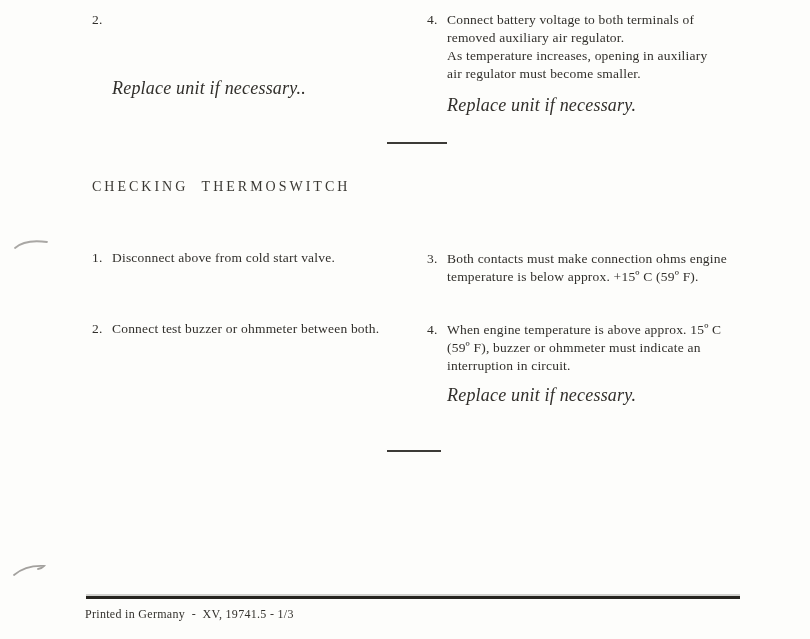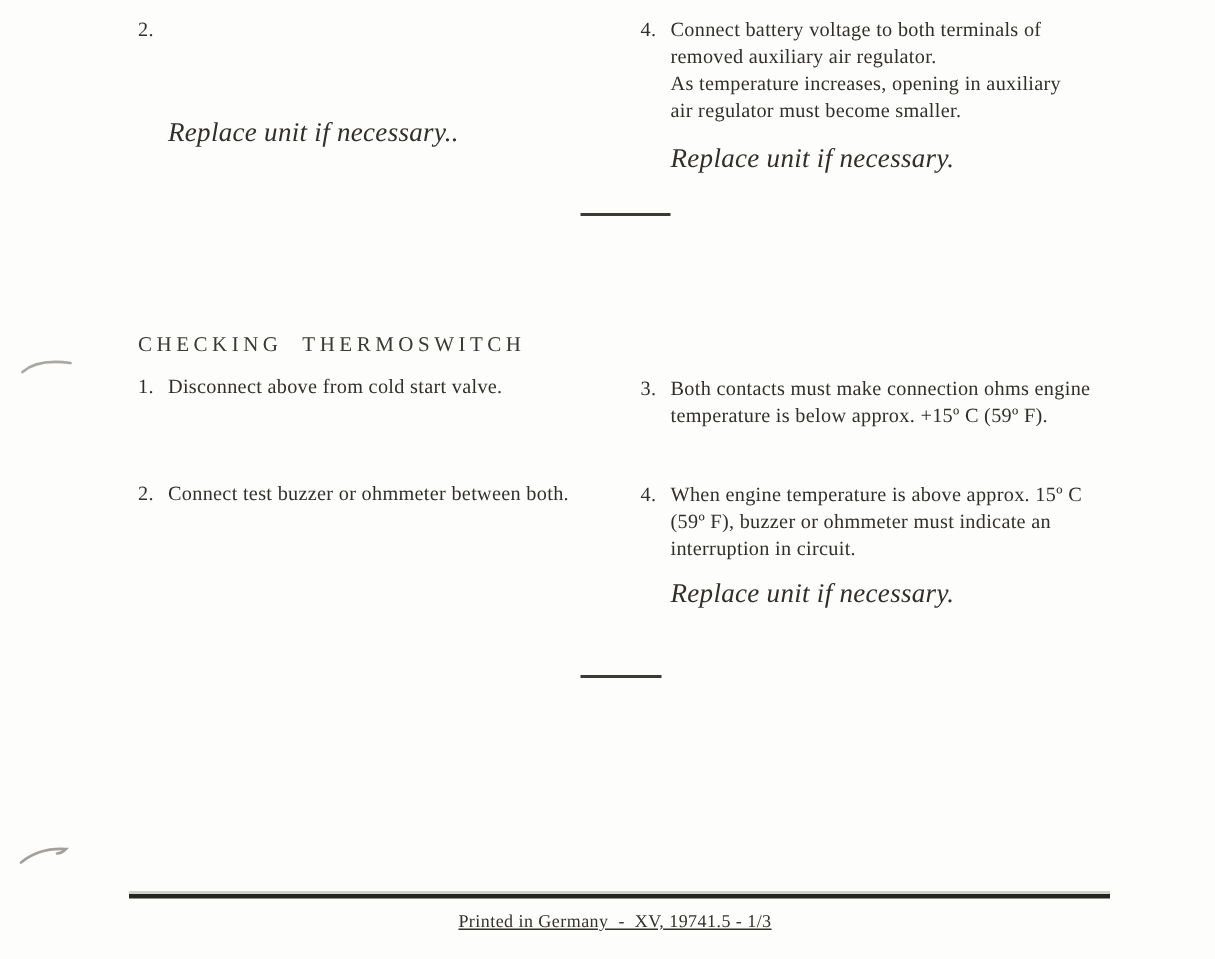--- a/index.html
+++ b/index.html
@@ -57,26 +57,25 @@
     height: 2.5px;
     background: #26241f;
     box-shadow: 0 -2px 0 rgba(80,78,72,0.25);
   }
   .footer-row {
     position: absolute;
     left: 85px;
     top: 607px;
     width: 650px;
     display: flex;
-    justify-content: center;
+    justify-content: flex-start;
     font-size: 12px;
     letter-spacing: 0.3px;
     white-space: pre;
     color: #33312c;
-    text-decoration: underline;
   }
   .margin-mark {
     position: absolute;
   }
 </style>
 </head>
 <body>
 
 <div class="page">
 
@@ -89,21 +88,21 @@
     <span class="num">4.</span>
     <div class="body">Connect battery voltage to both terminals of
 removed auxiliary air regulator.
 As temperature increases, opening in auxiliary
 air regulator must become smaller.</div>
   </div>
   <div class="note" style="left:447px; top:96px;">Replace unit if necessary.</div>
 
   <div class="divider" style="left:387px; top:142px; width:60px;"></div>
 
-  <div class="heading" style="left:92px; top:179px;margin-top:44px;">CHECKING THERMOSWITCH</div>
+  <div class="heading" style="left:92px; top:179px;">CHECKING THERMOSWITCH</div>
 
   <div class="num-item" style="left:92px; top:249px; width:330px;">
     <span class="num">1.</span>
     <div class="body">Disconnect above from cold start valve.</div>
   </div>
 
   <div class="num-item" style="left:427px; top:250px; width:330px;">
     <span class="num">3.</span>
     <div class="body">Both contacts must make connection ohms engine
 temperature is below approx. +15º C (59º F).</div>

